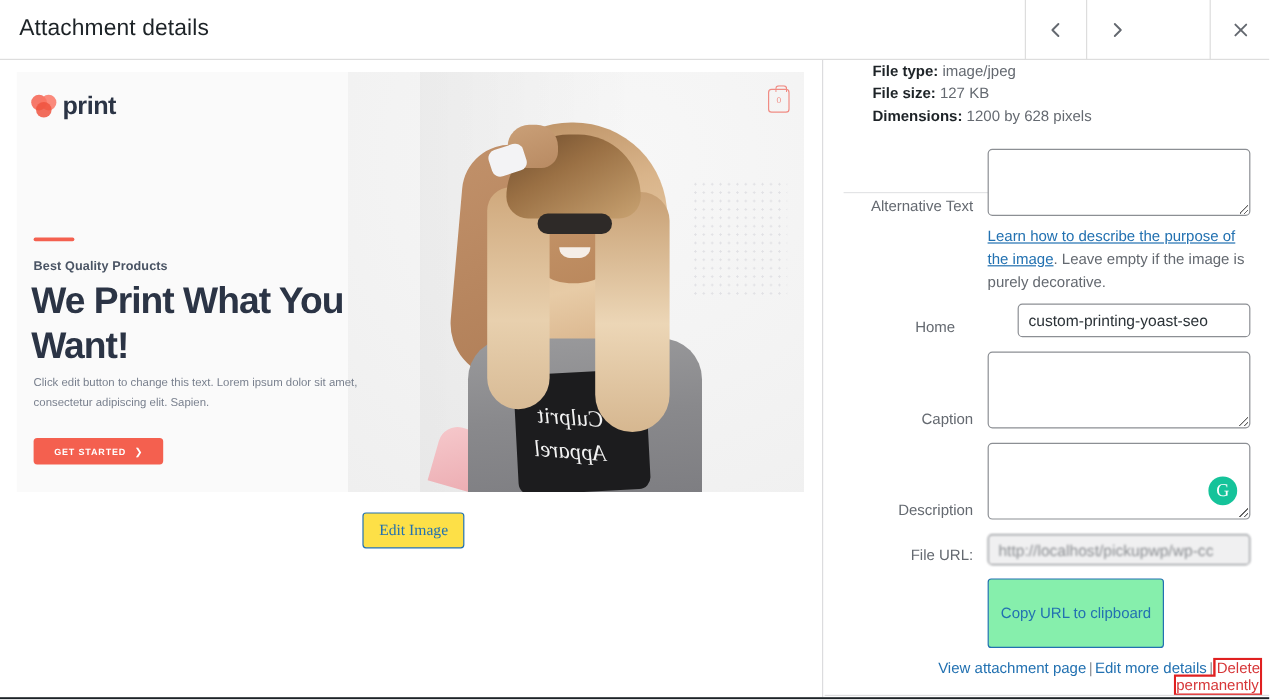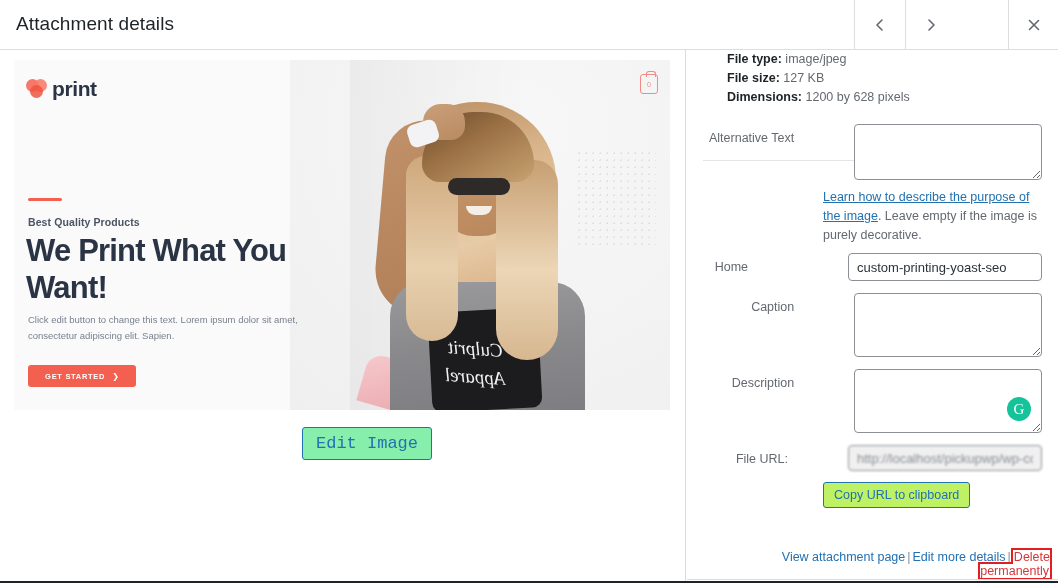--- a/index.html
+++ b/index.html
@@ -220,23 +220,23 @@
   }
   #fig-wall-shadow {
     left: 60px; top: 0; width: 300px; height: 350px;
     background: linear-gradient(90deg, rgba(0,0,0,.035), rgba(0,0,0,0) 60%);
   }
 
   
   #edit-image-btn {
     position: absolute; left: 302px; top: 377px;
     padding: 6px 13px;
-    font-size: 17px; color: #2271b1;
-    background: #86efac; border: 1px solid #2271b1; border-radius: 3px;
-    cursor: pointer; font-family: Liberation Mono, monospace;
+    font-size: 13px; color: #2271b1;
+    background: #fde047; border: 1px solid #2271b1; border-radius: 3px;
+    cursor: pointer; font-family: Liberation Serif, serif;
   }
 
   
   #right-pane {
     position: absolute; left: 687px; top: 50px;
     width: 371px; height: 531px;
     background: #fff;
     padding: 0 16px;
     overflow: hidden;
   }
@@ -247,21 +247,21 @@
   }
   .meta-line strong { color: #1d2327; font-weight: 700; }
   #meta-block { position: absolute; left: 16px; top: 0px; }
   #meta-rule {
     position: absolute; left: 16px; top: 110px; width: 323px;
     border-top: 1px solid #e3e4e6;
   }
 
   .field-row {
     position: absolute; left: 16px; width: 339px;
-    display: flex; align-items: flex-start; gap: 48px;
+    display: flex; align-items: flex-end;
   }
   .field-label {
     width: 120px; text-align: right; padding-right: 12px; padding-top: 6px;
     font-size: 12.5px; color: #646970; line-height: 16px;
   }
   .ctrl {
     border: 1px solid #8c8f94; border-radius: 4px;
     background: #fff; font-size: 13px; color: #2c3338;
     font-family: "Liberation Sans", sans-serif;
     padding: 5px 8px; outline: none;
@@ -300,23 +300,23 @@
 
   #row-fileurl { top: 395px; }
   #fileurl-input {
     width: 219px; height: 26px;
     background: #f0f0f1; color: #8a8d91;
     filter: blur(1.1px);
   }
 
   #copy-url-btn {
     position: absolute; left: 136px; top: 432px;
-    padding: 5px 10px;
+    padding: 21px 10px;
     font-size: 12.5px; color: #2271b1;
-    background: #bef264; border: 1px solid #2271b1; border-radius: 3px;
+    background: #86efac; border: 1px solid #2271b1; border-radius: 3px;
     cursor: pointer; font-family: "Liberation Sans", sans-serif;
   }
 
   #actions {
     position: absolute; left: 24px; top: 500px; width: 339px;
     text-align: right;
     font-size: 12.5px; color: #646970;
   }
   #actions a { color: #2271b1; text-decoration: none; }
   #actions .sep { color: #8c8f94; margin: 0 2px; }

